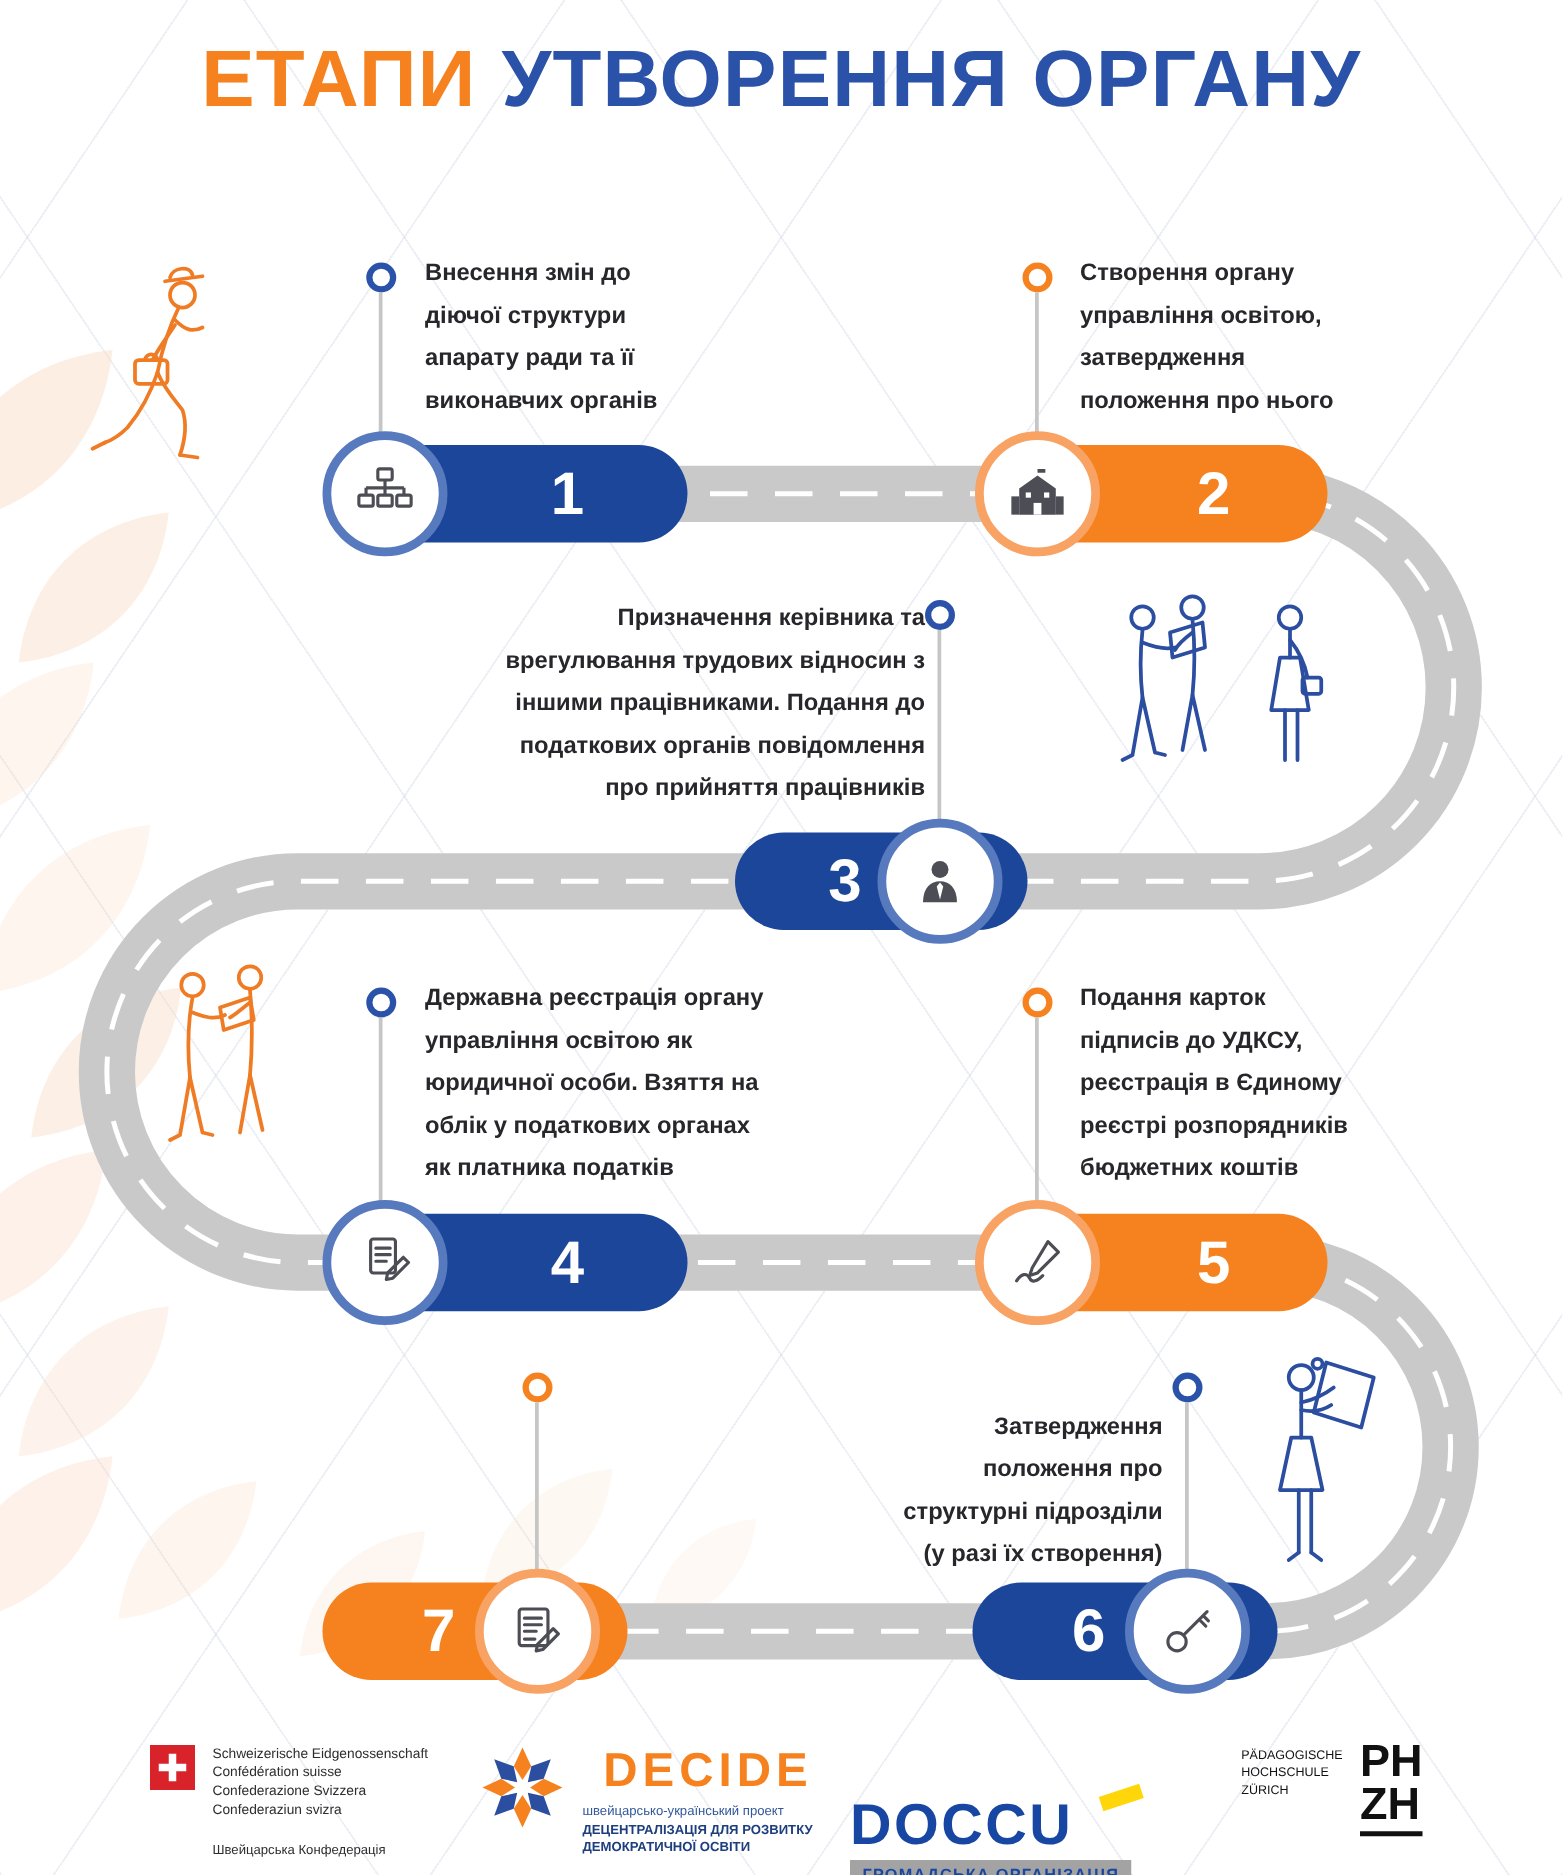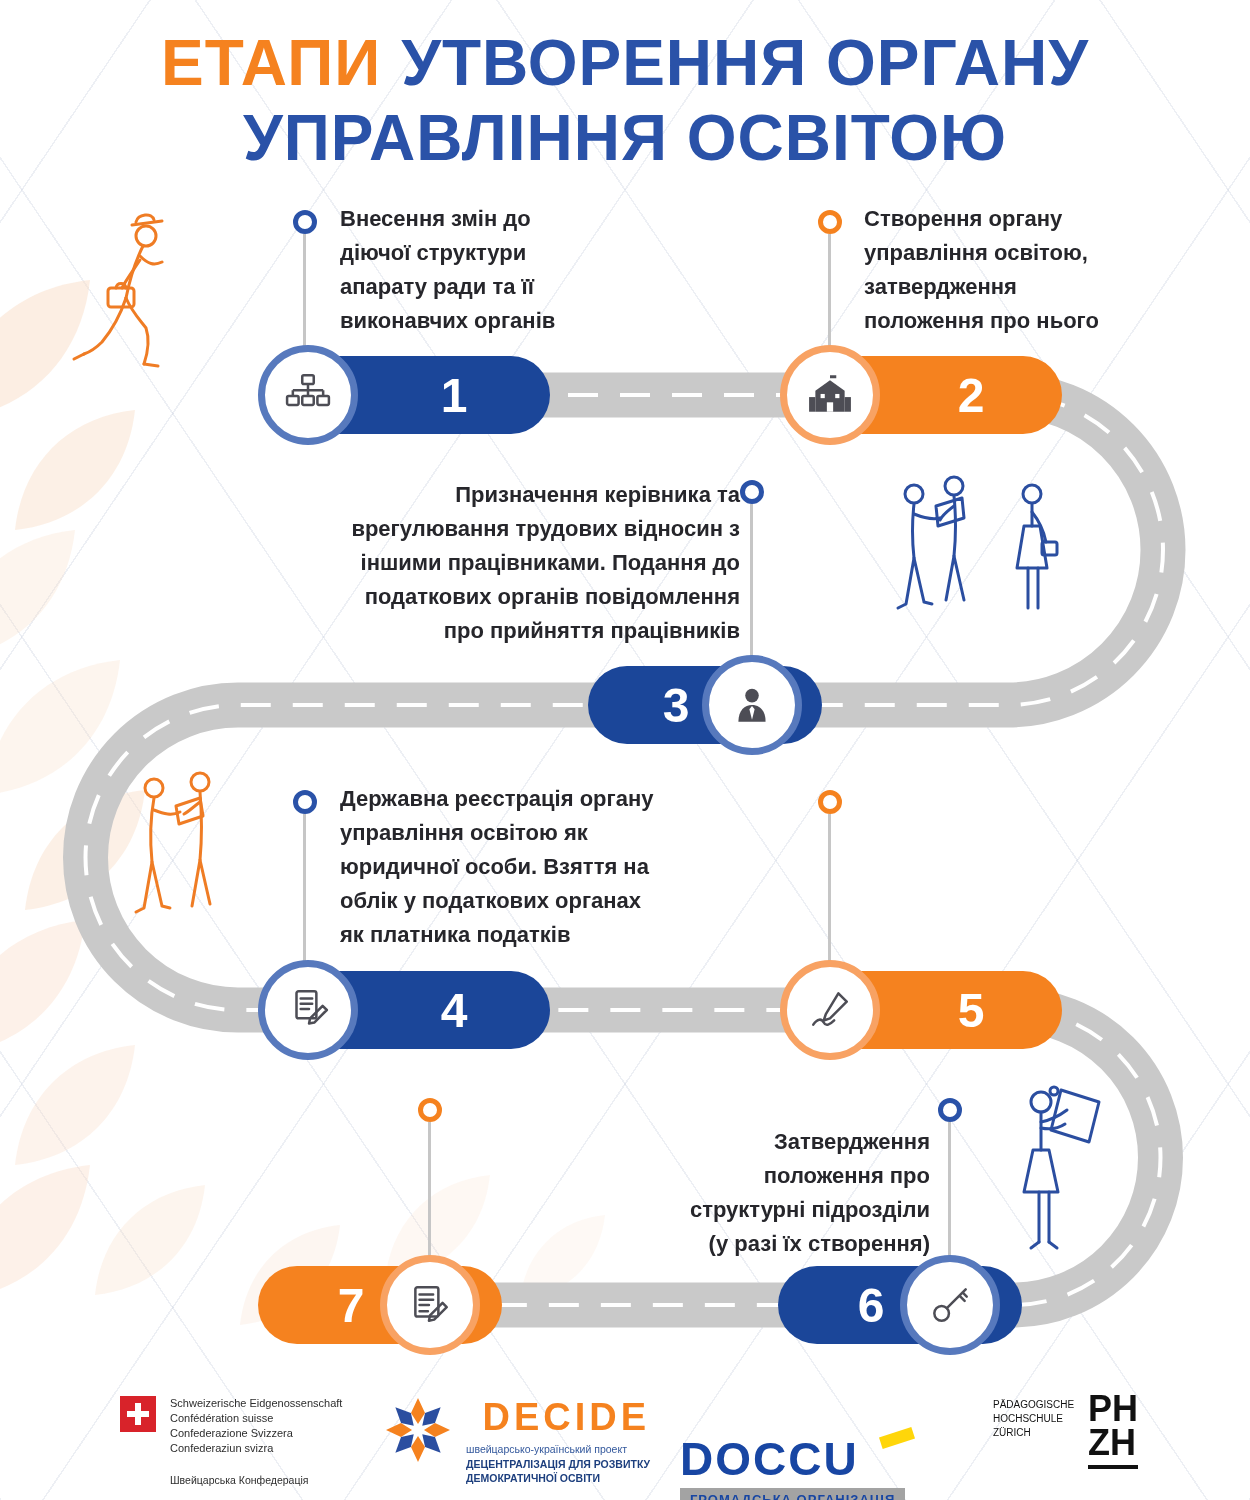--- a/index.html
+++ b/index.html
@@ -6,21 +6,21 @@
   .canvas{position:relative;width:1250px;height:1500px;background:#ffffff;overflow:hidden;
           font-family:"Liberation Sans", sans-serif;}
   .abs{position:absolute;}
   .bg-grid{position:absolute;inset:0;
     background-image:
       repeating-linear-gradient(56deg, rgba(196,204,220,.30) 0px, rgba(196,204,220,.30) 1.5px, transparent 1.5px, transparent 250px),
       repeating-linear-gradient(-56deg, rgba(196,204,220,.30) 0px, rgba(196,204,220,.30) 1.5px, transparent 1.5px, transparent 250px);}
   .title{position:absolute;top:26px;left:0;right:0;text-align:center;
          font-size:64px;font-weight:800;line-height:1.17;letter-spacing:1px;color:#2a52a8;}
   .title .hl{color:#f5821f;margin-right:20px;}
-  .stage-text{position:absolute;font-size:22px;line-height:34px;font-weight:700;color:#26262b;white-space:pre-line;}
+  .stage-text{position:absolute;font-size:19px;line-height:34px;font-weight:700;color:#26262b;white-space:pre-line;}
   .right{text-align:right;}
   .marker{position:absolute;width:14px;height:14px;border-radius:50%;background:#fff;border:5px solid #2a52a8;}
   .marker.orange{border-color:#f5821f;}
   .connector{position:absolute;width:3px;background:#c6c6c6;}
   .pill{position:absolute;height:78px;border-radius:39px;display:flex;align-items:center;justify-content:center;
         color:#fff;font-size:48px;font-weight:800;}
   .pill.blue{background:#1b4699;}
   .pill.orange{background:#f5821f;}
   .pad-left{padding-left:58px;}
   .pad-right{padding-right:58px;}
@@ -67,21 +67,20 @@
     <use href="#leafShape" transform="translate(520 1215) scale(.85)" fill="#f9ddc8" opacity=".18"></use>
   </svg>
 
   <svg class="abs" style="left:0;top:0" width="1250" height="1500" viewBox="0 0 1250 1500">
     <path d="M 308 395 H 1008 A 155 155 0 0 1 1008 705 H 238 A 152.5 152.5 0 0 0 238 1010 H 1013 A 147.5 147.5 0 0 1 1013 1305 H 425" fill="none" stroke="#c9c9c9" stroke-width="45" stroke-linecap="round"></path>
     <path d="M 308 395 H 1008 A 155 155 0 0 1 1008 705 H 238 A 152.5 152.5 0 0 0 238 1010 H 1013 A 147.5 147.5 0 0 1 1013 1305 H 425" fill="none" stroke="#ffffff" stroke-width="4" stroke-dasharray="30 22"></path>
   </svg>
 
   <div class="title">
     <div><span class="hl">ЕТАПИ</span><span>УТВОРЕННЯ ОРГАНУ</span></div>
-    <div>УПРАВЛІННЯ ОСВІТОЮ</div>
   </div>
 
   <svg class="abs" style="left:70px;top:210px" width="130" height="180" viewBox="0 0 130 180">
     <g stroke="#ef7c24" stroke-width="3" fill="none" stroke-linecap="round" stroke-linejoin="round">
       <circle cx="76" cy="26" r="10"></circle>
       <path d="M62 15 l30 -4"></path>
         <path d="M66 12 c2 -8 16 -10 18 -2"></path>
       <path d="M73 36 C66 50 60 68 56 88"></path>
       <path d="M70 46 C78 54 84 56 92 52"></path>
       <path d="M70 50 C62 62 56 70 52 78"></path>
@@ -217,20 +216,25 @@
       <g stroke="#4d4d55" stroke-width="2.4" fill="none" stroke-linecap="round" stroke-linejoin="round">
         <rect x="11" y="4" width="19" height="26" rx="2"></rect>
         <path d="M15 11 H26 M15 16 H26 M15 21 H23"></path>
         <path d="M24 30 L36 18 l4 4 L28 34 l-5 1 z"></path>
       </g>
     </svg>
   </div>
 
   <div class="marker orange" style="left:818px;top:790px"></div>
   <div class="connector" style="left:828px;top:814px;height:148px"></div>
+  <div class="stage-text" style="left:864px;top:782px;width:350px">Подання карток
+підписів до УДКСУ,
+реєстрація в Єдиному
+реєстрі розпорядників
+бюджетних коштів</div>
   <div class="pill orange pad-left" style="left:822px;top:971px;width:182px">
       <span>5</span>
     </div>
   <div class="icon-circle ring-orange" style="left:780px;top:960px">
     <svg width="46" height="46" viewBox="0 0 44 44">
       <g stroke="#4d4d55" stroke-width="2.4" fill="none" stroke-linecap="round" stroke-linejoin="round">
         <path d="M30 6 L38 14 L22 30 L16 32 L18 26 Z"></path>
         <path d="M6 36 C10 30 14 30 16 34 C18 38 22 36 26 32"></path>
       </g>
     </svg>

